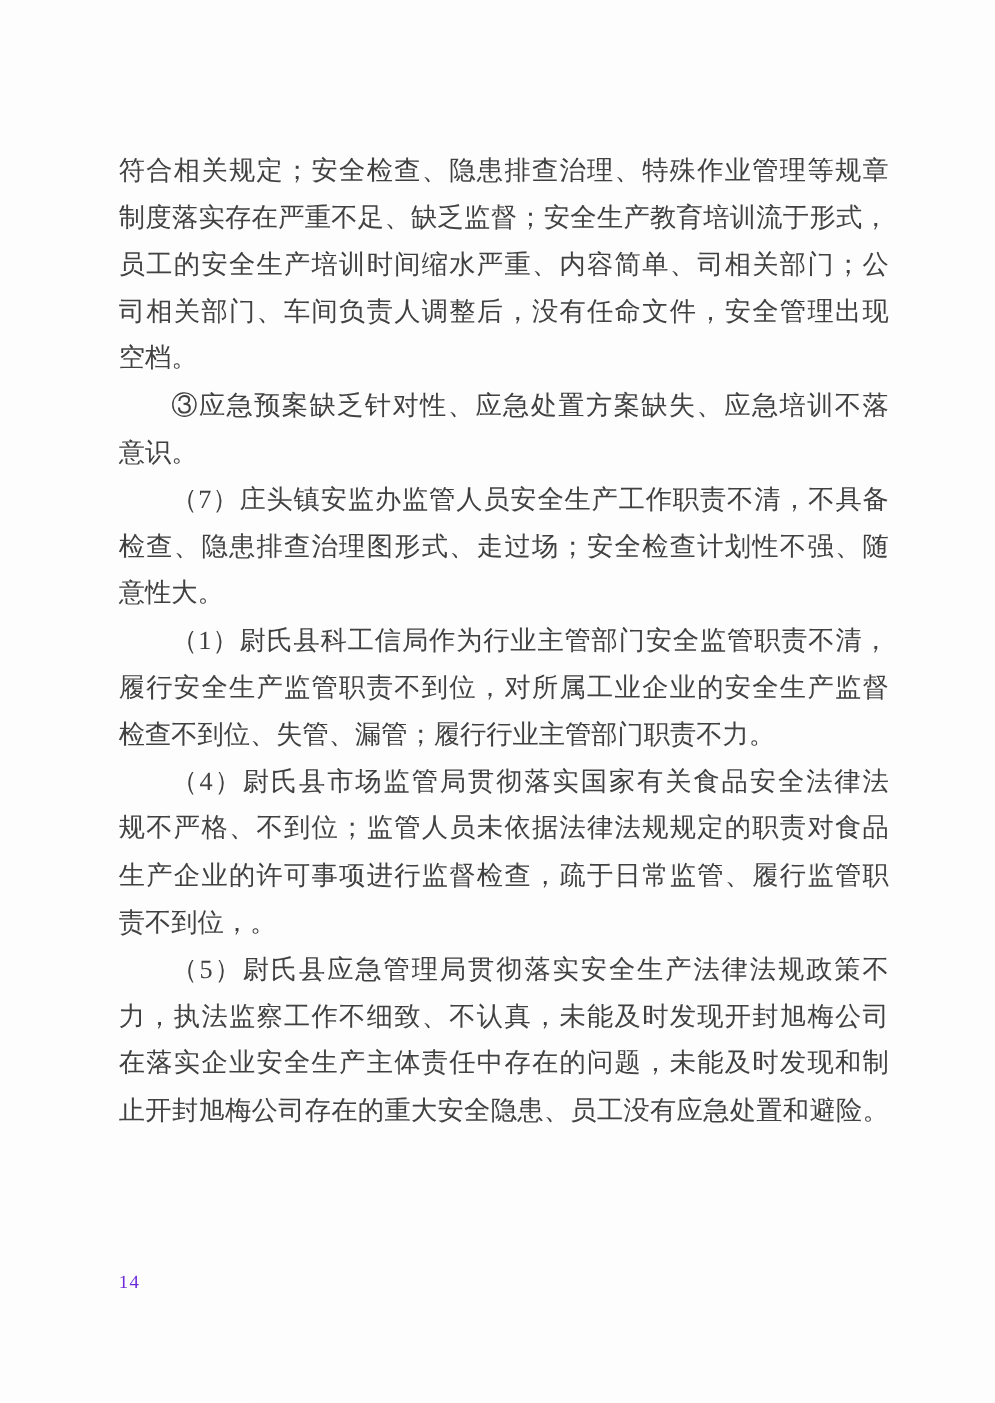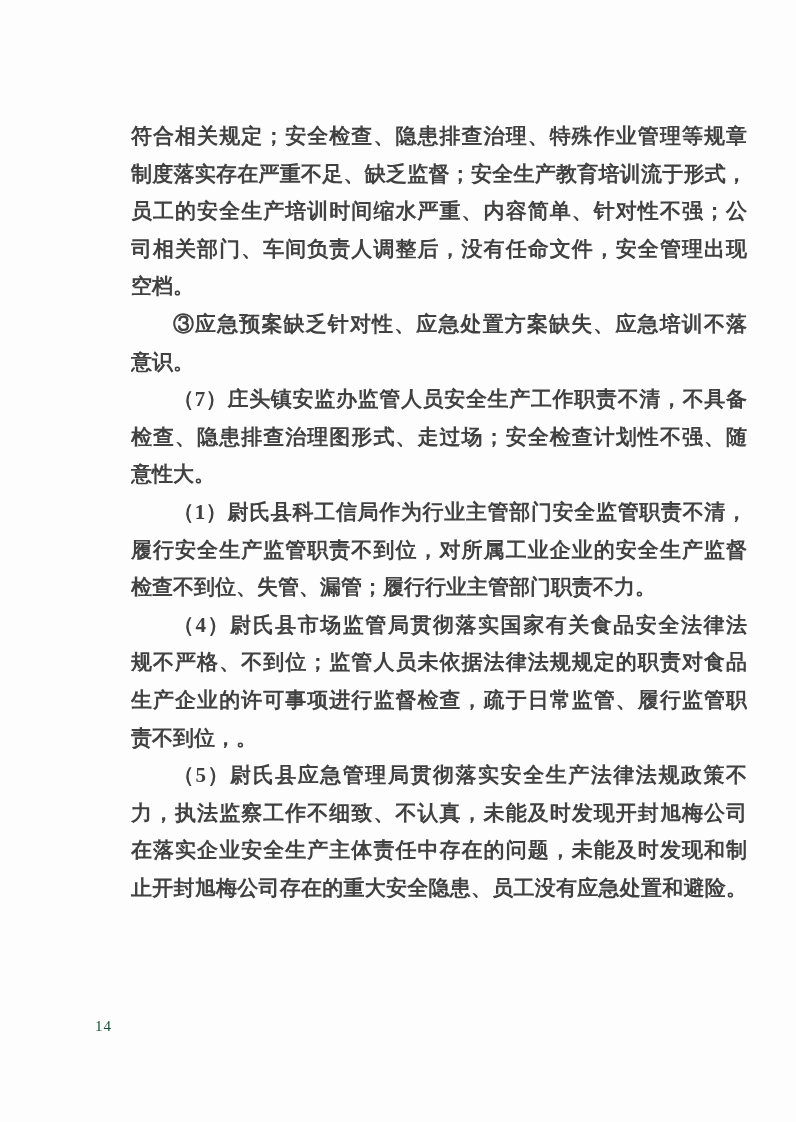--- a/index.html
+++ b/index.html
@@ -29,50 +29,49 @@
     box-sizing: border-box;
     width: 616px;
     height: 37.6px;
     line-height: 37.6px;
     font-size: 21px;
     color: #414141;
     text-align: justify;
     text-align-last: justify;
     white-space: nowrap;
     overflow: hidden;
-    font-weight: 700;
-    margin-left: 36px;
+    font-weight: 400;
   }
   .line.indent {
     padding-left: 42px;
   }
   .line.end {
     text-align: center;
     text-align-last: left;
   }
   .page-number {
     position: absolute;
     left: 95px;
     top: 1016px;
     font-size: 15px;
     line-height: 20px;
-    color: #14532d;
+    color: #6d28d9;
     letter-spacing: 1px;
   }
 </style>
 </head>
 <body>
 
 <div class="page">
   <div class="text-block">
 
     <div class="paragraph">
       <div class="line">符合相关规定；安全检查、隐患排查治理、特殊作业管理等规章</div>
       <div class="line">制度落实存在严重不足、缺乏监督；安全生产教育培训流于形式，</div>
-      <div class="line">员工的安全生产培训时间缩水严重、内容简单、针对性不强；公</div>
+      <div class="line">员工的安全生产培训时间缩水严重、内容简单、司相关部门；公</div>
       <div class="line">司相关部门、车间负责人调整后，没有任命文件，安全管理出现</div>
       <div class="line end">空档。</div>
     </div>
 
     <div class="paragraph">
       <div class="line indent">③应急预案缺乏针对性、应急处置方案缺失、应急培训不落</div>
       <div class="line end">意识。</div>
     </div>
 
     <div class="paragraph">

